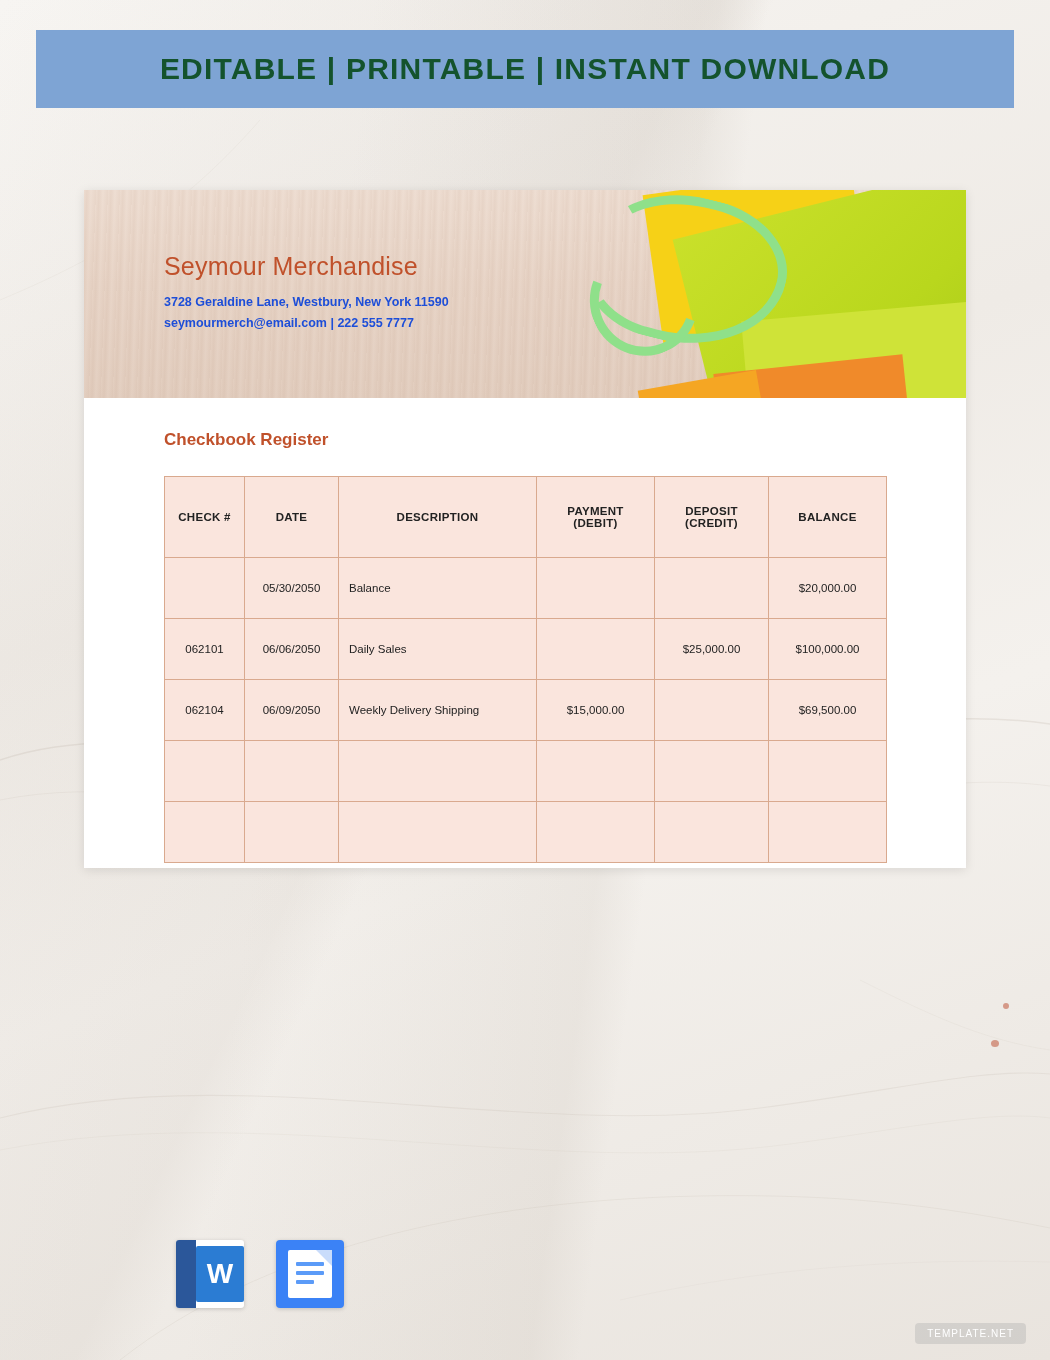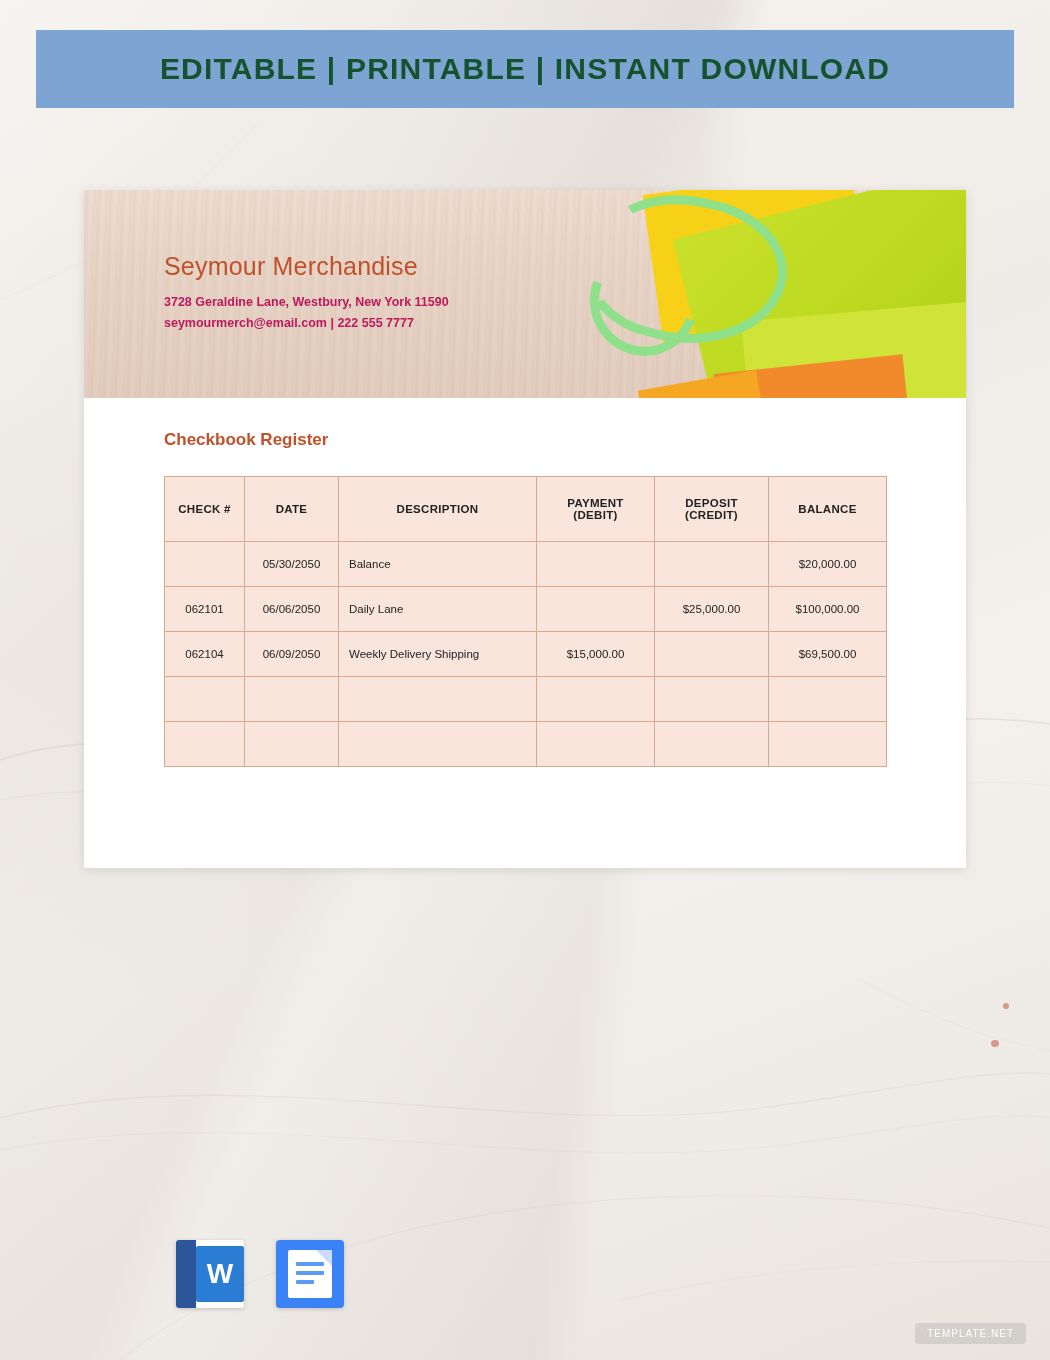--- a/index.html
+++ b/index.html
@@ -167,21 +167,21 @@
     z-index: 5;
   }
   .company {
     color: #c0512b;
     font-size: 25px;
     font-weight: normal;
     margin: 0 0 14px 0;
     letter-spacing: 0.2px;
   }
   .addr, .contact {
-    color: #be185d;
+    color: #1d4ed8;
     font-size: 12.5px;
     font-weight: bold;
     margin: 0 0 7px 0;
   }
 
   
   .doc-body {
     padding: 32px 80px 0 80px;
   }
   .doc-title {
@@ -195,21 +195,21 @@
     border-collapse: collapse;
     width: 720px;
     table-layout: fixed;
   }
   table.register th,
   table.register td {
     border: 1px solid #d9a98e;
     background: #fae5dd;
     font-size: 11.5px;
     color: #222222;
-    padding: 4px 10px;
+    padding: 12px 10px;
     height: 36px;
     text-align: center;
     vertical-align: middle;
   }
   table.register th {
     font-weight: bold;
     height: 56px;
     font-size: 11.5px;
     letter-spacing: 0.3px;
   }
@@ -406,21 +406,21 @@
           <td></td>
           <td>05/30/2050</td>
           <td class="desc">Balance</td>
           <td></td>
           <td></td>
           <td>$20,000.00</td>
         </tr>
         <tr>
           <td>062101</td>
           <td>06/06/2050</td>
-          <td class="desc">Daily Lane</td>
+          <td class="desc">Daily Sales</td>
           <td></td>
           <td>$25,000.00</td>
           <td>$100,000.00</td>
         </tr>
         <tr>
           <td>062104</td>
           <td>06/09/2050</td>
           <td class="desc">Weekly Delivery Shipping</td>
           <td>$15,000.00</td>
           <td></td>

